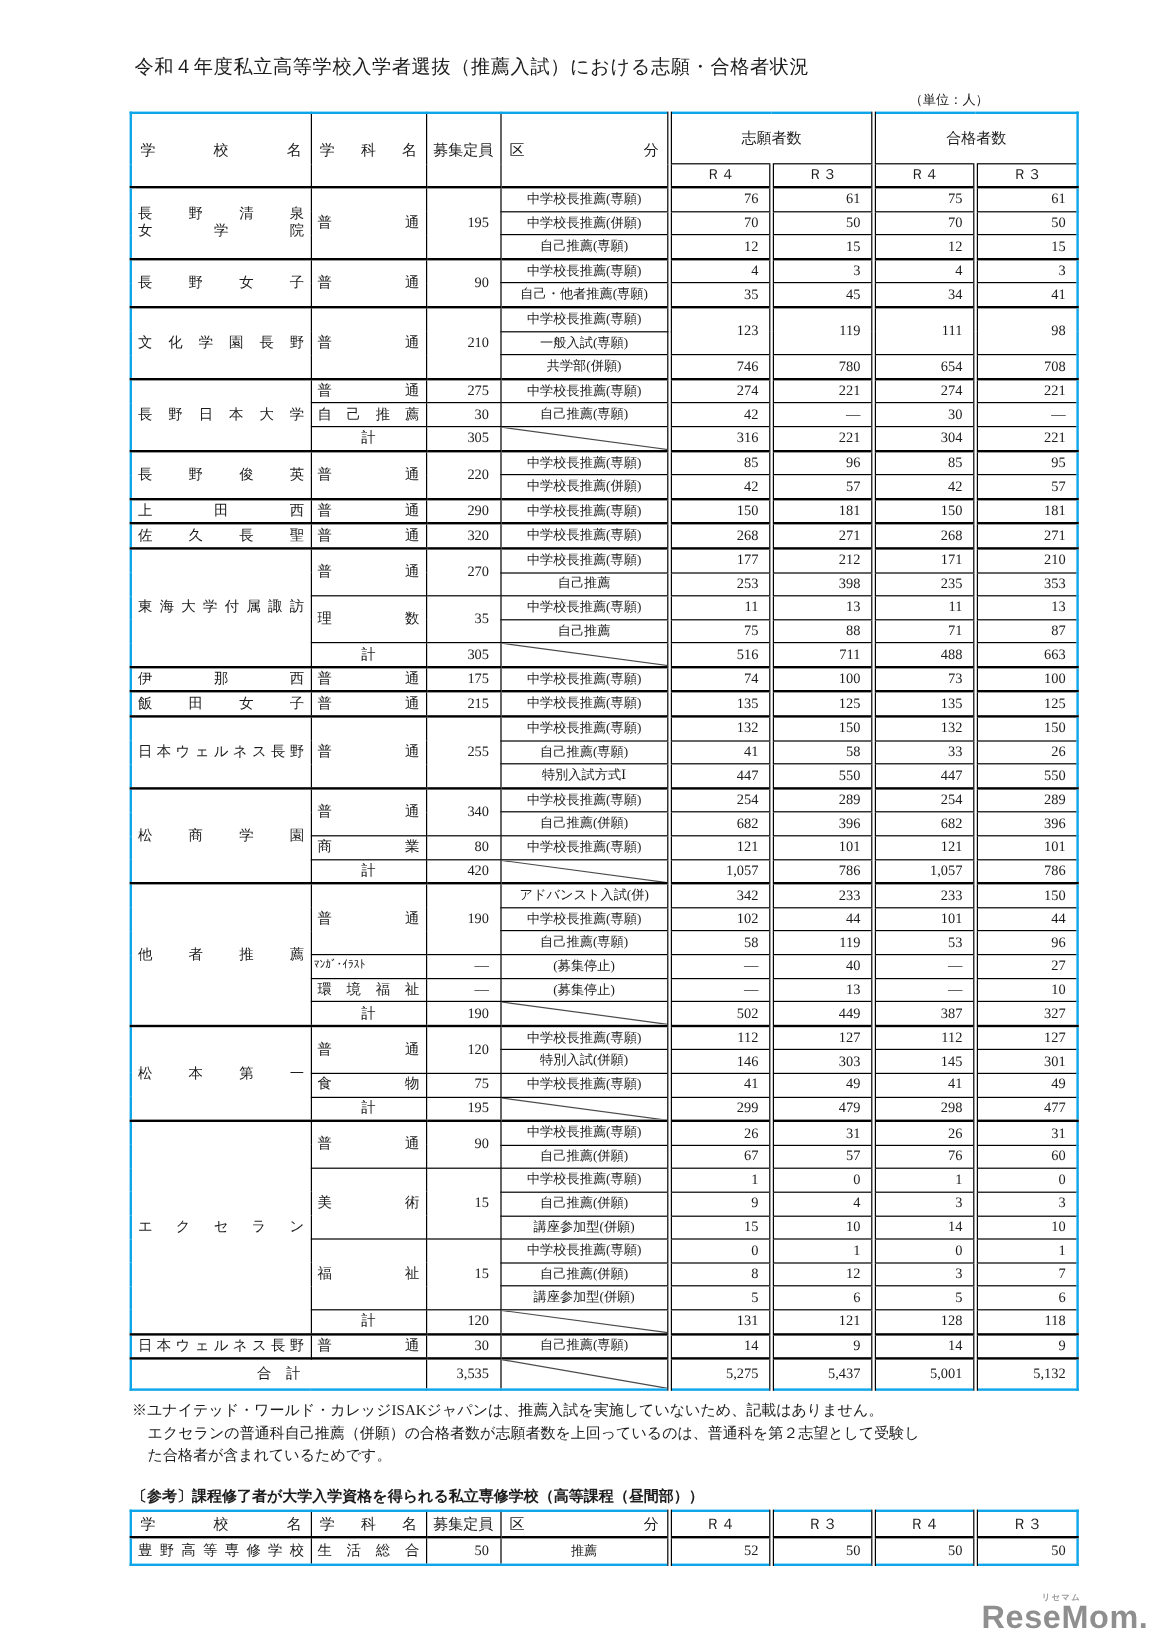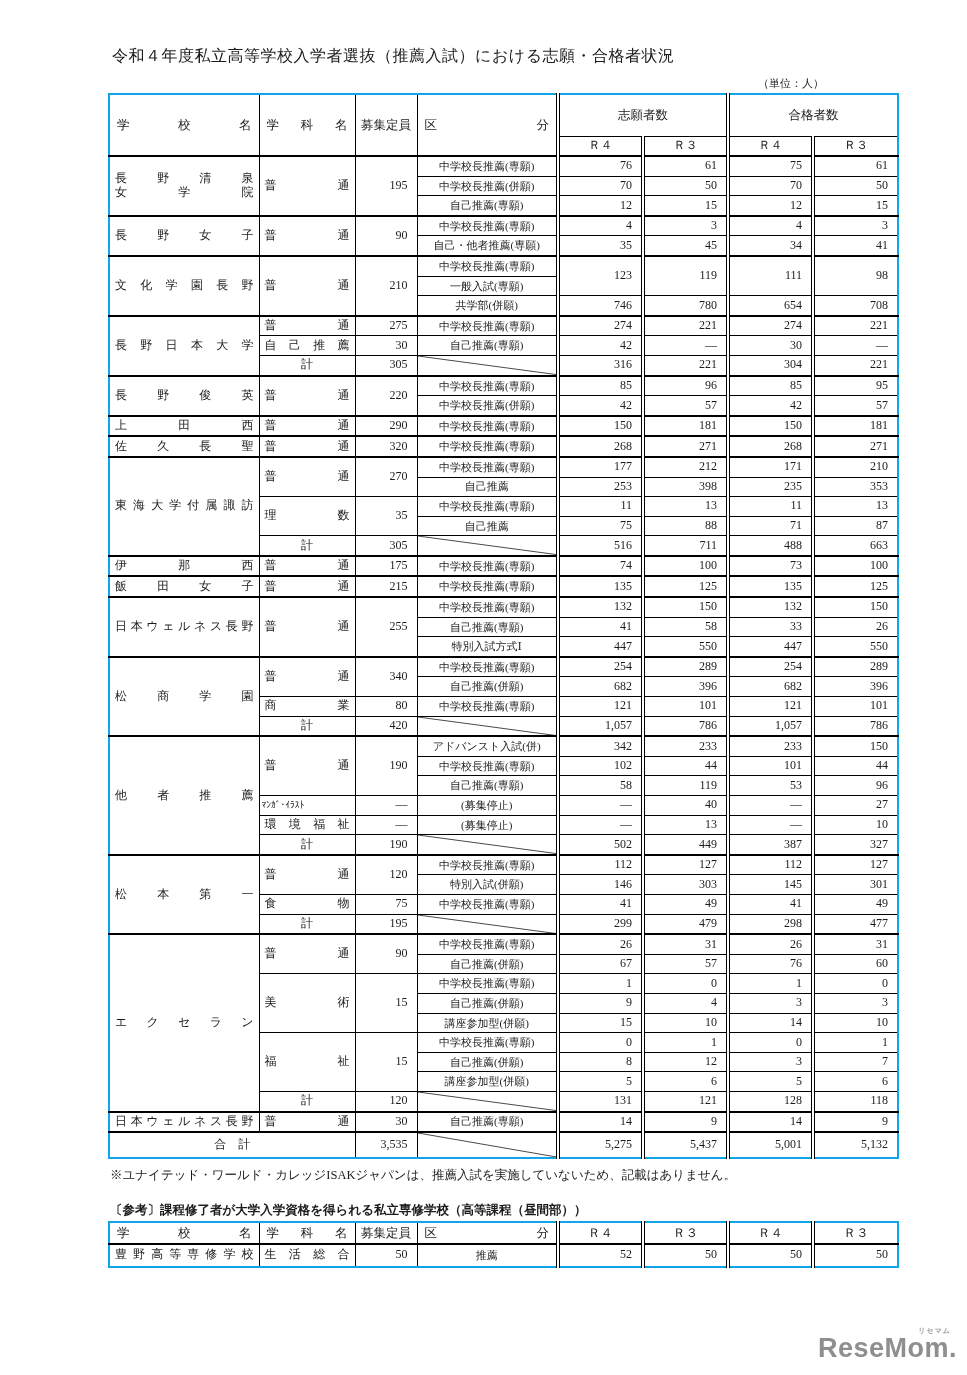--- a/index.html
+++ b/index.html
@@ -40,21 +40,21 @@
 
   .notes { margin:7px 0 0 2px; font-size:12.5px; line-height:1.5; }
   .note-line { white-space:pre-wrap; }
   .note-line.indent { padding-left:13px; }
 
   .ref-caption { margin:17px 0 2px 2px; font-size:12.5px;font-weight:bold; }
   table.ref th { height:20px; }
   table.ref td { height:21px; border-top:2px solid #000; }
 
   .logo {
-    position:absolute; right:10px; bottom:11px; text-align:right;
+    position:absolute; right:10px; bottom:11px; text-align:center;
     color:#8f8f8f; font-family:"Liberation Sans","DejaVu Sans",sans-serif; font-weight:bold;
   }
   .logo .ruby { display:block; font-size:7px; letter-spacing:1px; margin:0 6px -3px 0; color:#9c9c9c; }
   .logo .word { font-size:27px; letter-spacing:0.5px; }
 </style>
 </head>
 <body>
 
 <div class="content">
 
@@ -540,20 +540,22 @@
           <td class="num v">5,275</td>
           <td class="num v">5,437</td>
           <td class="num v">5,001</td>
           <td class="num v">5,132</td>
         </tr>
       </tbody>
   </table>
 
   <div class="notes">
     <div class="note-line">※ユナイテッド・ワールド・カレッジISAKジャパンは、推薦入試を実施していないため、記載はありません。</div>
+    <div class="note-line indent">エクセランの普通科自己推薦（併願）の合格者数が志願者数を上回っているのは、普通科を第２志望として受験し</div>
+    <div class="note-line indent">た合格者が含まれているためです。</div>
   </div>
 
   <div class="ref-caption">〔参考〕課程修了者が大学入学資格を得られる私立専修学校（高等課程（昼間部））</div>
 
   <table class="ref">
     <colgroup>
       <col style="width:150px">
         <col style="width:96px">
         <col style="width:62px">
         <col style="width:141px">

